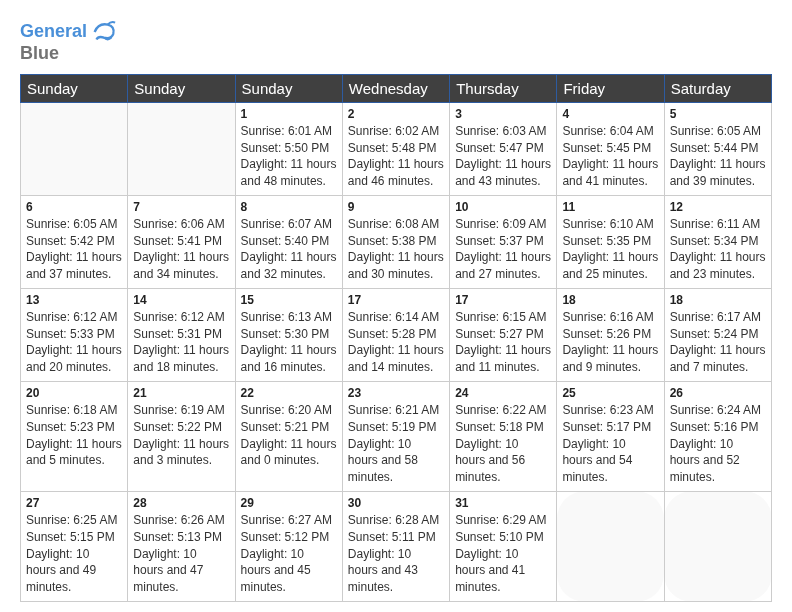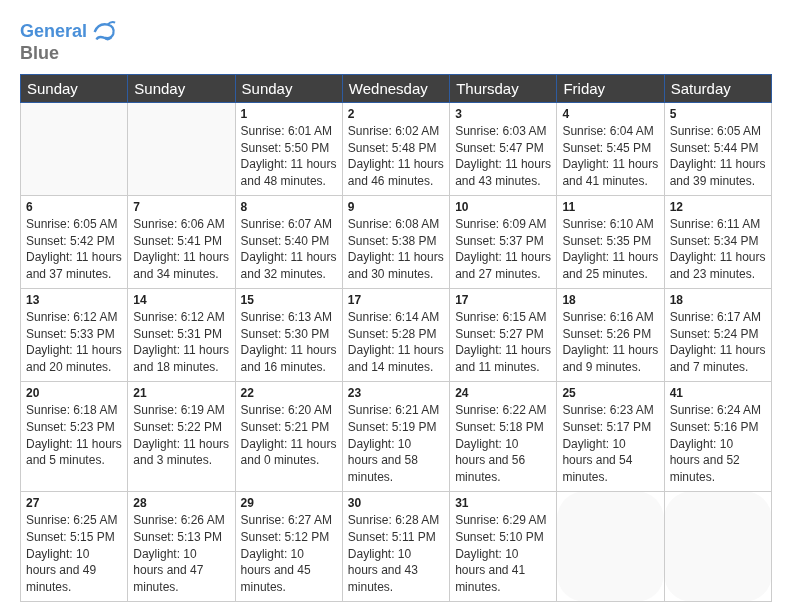--- a/index.html
+++ b/index.html
@@ -240,21 +240,21 @@
           </td>
           <td>
             <div class="day-number">24</div>
             <div class="day-info">Sunrise: 6:22 AM<br>Sunset: 5:18 PM<br>Daylight: 10 hours and 56 minutes.</div>
           </td>
           <td>
             <div class="day-number">25</div>
             <div class="day-info">Sunrise: 6:23 AM<br>Sunset: 5:17 PM<br>Daylight: 10 hours and 54 minutes.</div>
           </td>
           <td>
-            <div class="day-number">41</div>
+            <div class="day-number">26</div>
             <div class="day-info">Sunrise: 6:24 AM<br>Sunset: 5:16 PM<br>Daylight: 10 hours and 52 minutes.</div>
           </td>
         </tr>
         <tr class="last-row">
           <td>
             <div class="day-number">27</div>
             <div class="day-info">Sunrise: 6:25 AM<br>Sunset: 5:15 PM<br>Daylight: 10 hours and 49 minutes.</div>
           </td>
           <td>
             <div class="day-number">28</div>

